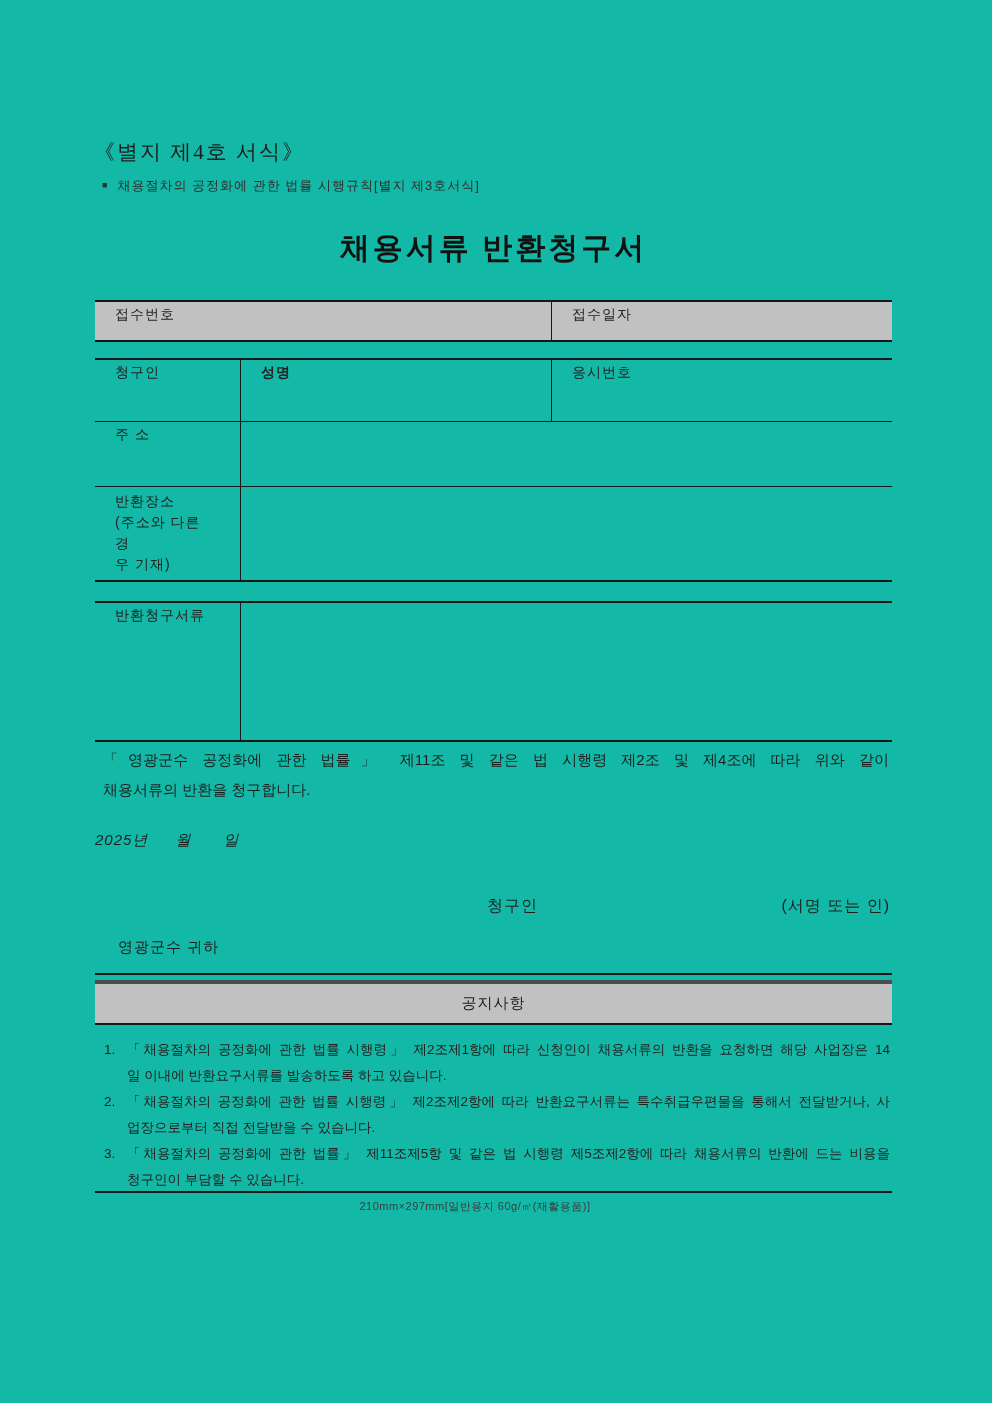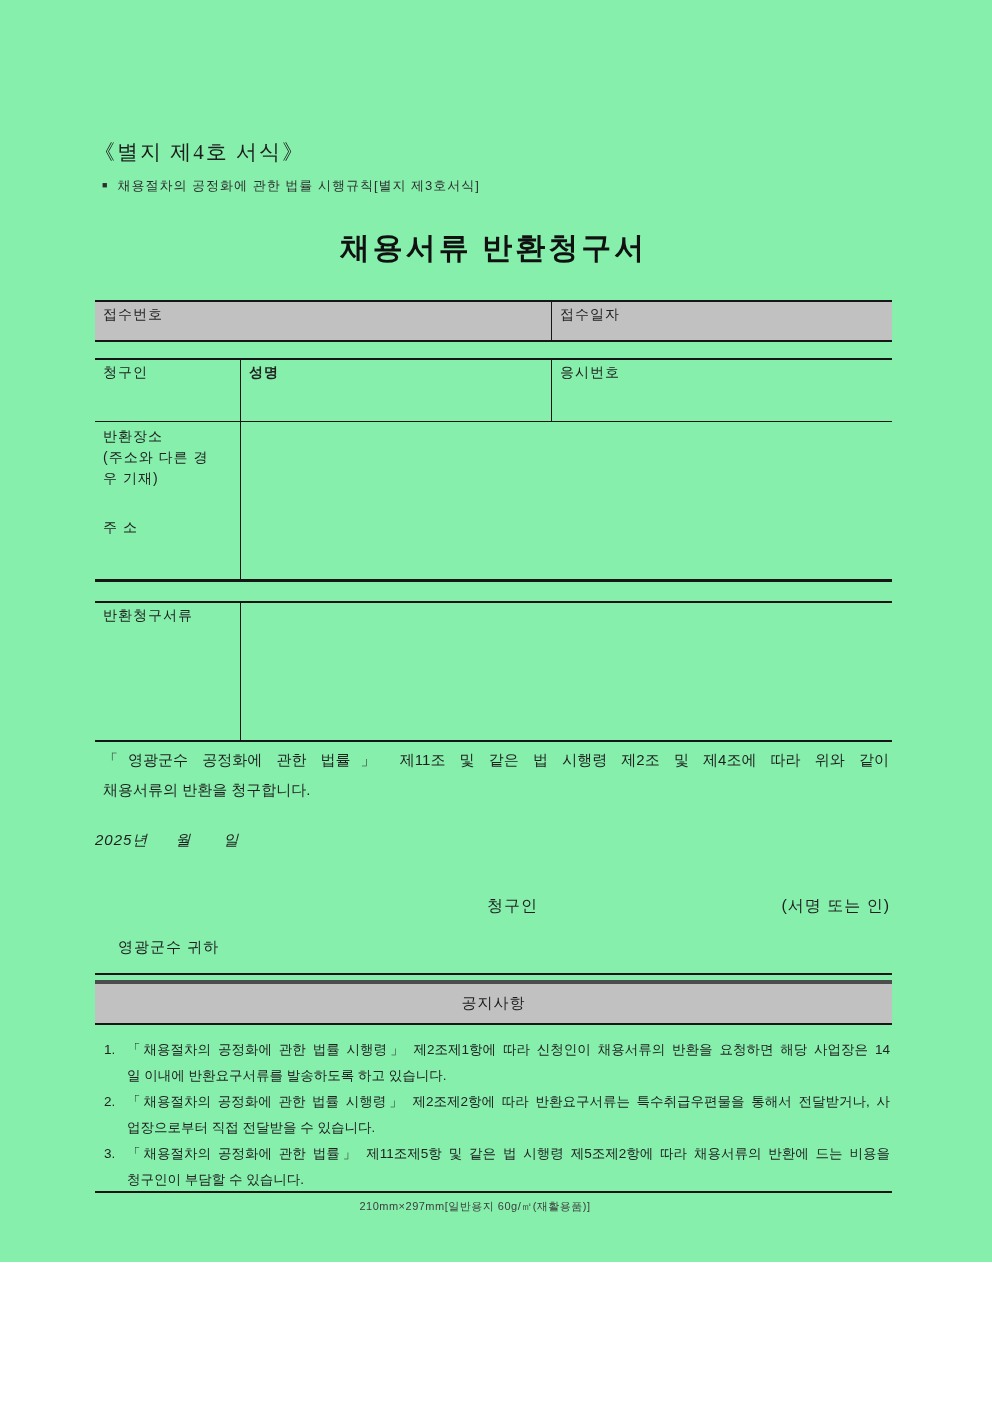--- a/index.html
+++ b/index.html
@@ -8,21 +8,21 @@
     --border_dark:#161616;
     --text_color:#2a2a2a;
   }
   *{margin:0;padding:0;box-sizing:border-box;}
   html,body{background:#ffffff;}
   body{
     width:992px;height:1403px;
     font-family:"Liberation Sans","DejaVu Sans",sans-serif;
     color:var(--text_color);
   }
-  .page{position:relative;width:992px;height:1262px;background:#86efac;overflow:hidden;}
+  .page{position:relative;width:992px;height:1403px;background:#14b8a6;overflow:hidden;}
   .abs{position:absolute;}
 
   .form-tag{
     left:94px;top:138px;
     font-family:"Liberation Serif","DejaVu Serif",serif;
     font-size:21px;letter-spacing:2px;color:#1d1d1d;
   }
   .law-ref{left:102px;top:177px;font-size:13px;letter-spacing:1px;color:#2e2e2e;}
   .law-ref .bullet{font-size:9px;vertical-align:2px;margin-right:9px;}
 
@@ -32,21 +32,21 @@
     font-weight:bold;font-size:30px;letter-spacing:3px;color:#111;
   }
 
   .tbl{
     left:95px;width:797px;
     border-top:2px solid var(--border_dark);
     border-bottom:2px solid var(--border_dark);
   }
   .trow{display:flex;width:100%;}
   .trow.rule{border-bottom:1px solid var(--border_dark);}
-  .cell{padding:4px 8px;font-size:14px;letter-spacing:1px;color:#222;}
+  .cell{padding:4px 20px;font-size:14px;letter-spacing:1px;color:#222;}
   .cell+.cell{border-left:1px solid var(--border_dark);}
   .w-label{width:145px;flex:0 0 145px;}
   .w-name{width:311px;flex:0 0 311px;font-weight:bold;}
   .w-rest{flex:1 1 auto;}
   .w-receipt-left{width:456px;flex:0 0 456px;}
 
   .receipt{top:300px;height:42px;background:var(--cell_gray);}
   .receipt .trow{height:38px;}
   .main{top:358px;height:224px;}
   .r1{height:62px;}
@@ -116,31 +116,31 @@
       <div class="cell w-label">
         <span>청구인</span>
       </div>
       <div class="cell w-name">
         <span>성명</span>
       </div>
       <div class="cell w-rest">
         <span>응시번호</span>
       </div>
     </div>
+    <div class="trow rule r2">
+      <div class="cell w-label">
+        <span>주 소</span>
+      </div>
+      <div class="cell w-rest"></div>
+    </div>
     <div class="trow r3">
       <div class="cell w-label">
         <div class="lbl-line">반환장소</div>
         <div class="lbl-line">(주소와 다른 경</div>
         <div class="lbl-line">우 기재)</div>
-      </div>
-      <div class="cell w-rest"></div>
-    </div>
-    <div class="trow rule r2">
-      <div class="cell w-label">
-        <span>주 소</span>
       </div>
       <div class="cell w-rest"></div>
     </div>
   </div>
 
   <div class="abs tbl docs">
     <div class="trow rdocs">
       <div class="cell w-label">
         <span>반환청구서류</span>
       </div>

